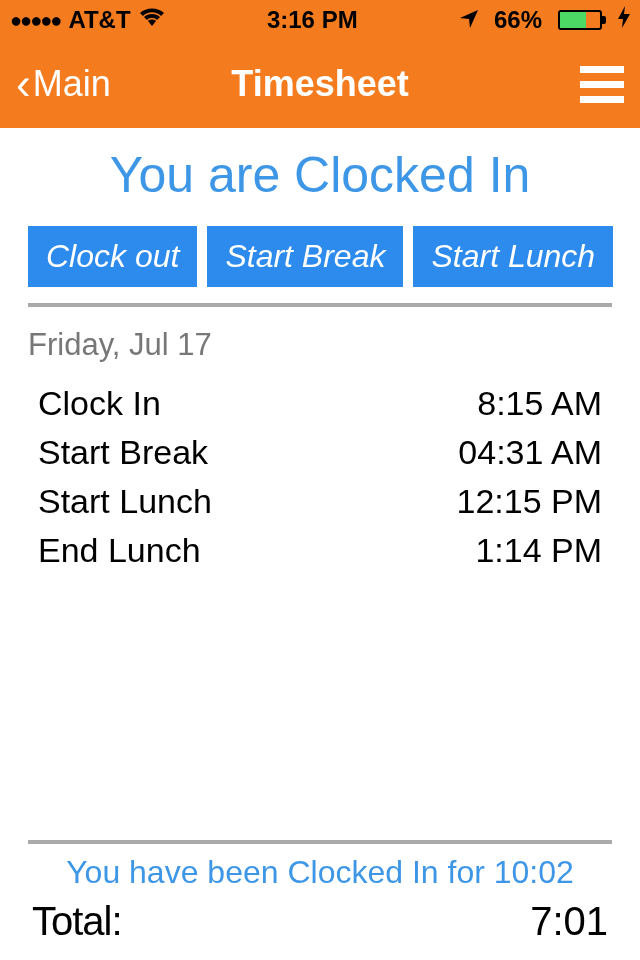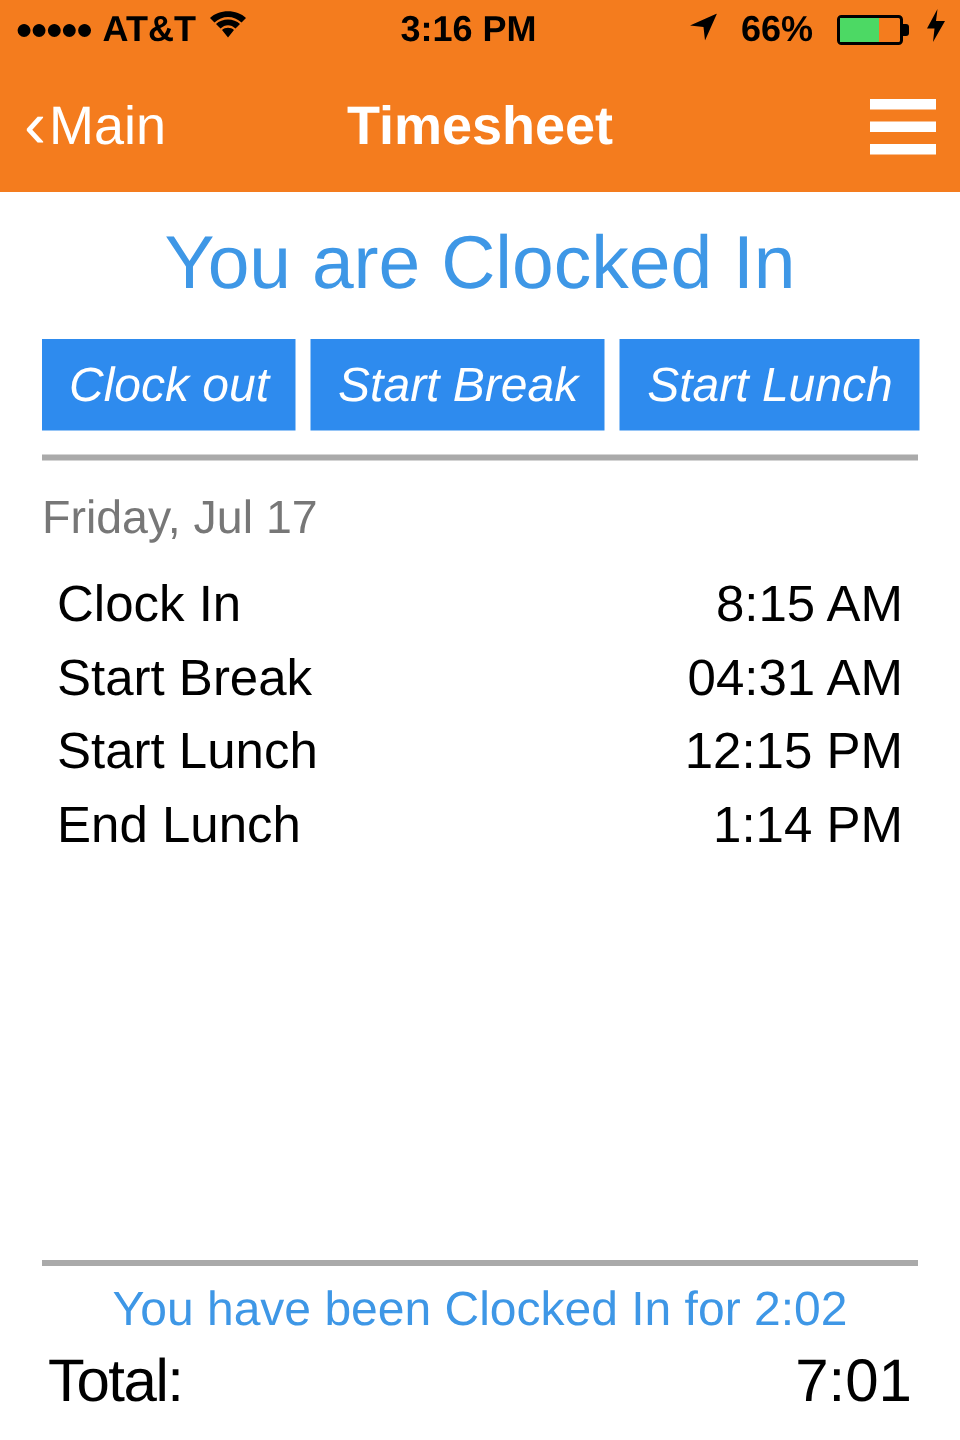--- a/index.html
+++ b/index.html
@@ -257,19 +257,19 @@
       <span>End Lunch</span>
       <span>1:14 PM</span>
     </div>
   </div>
 
   <div class="spacer"></div>
 
   <div class="footer-divider"></div>
 
   <div class="footer">
-    <div class="clocked-in-duration">You have been Clocked In for 2:02</div>
+    <div class="clocked-in-duration">You have been Clocked In for 10:02</div>
     <div class="total-row">
       <span class="label">Total:</span>
       <span class="value">7:01</span>
     </div>
   </div>
 </div>
 
 </body></html>

